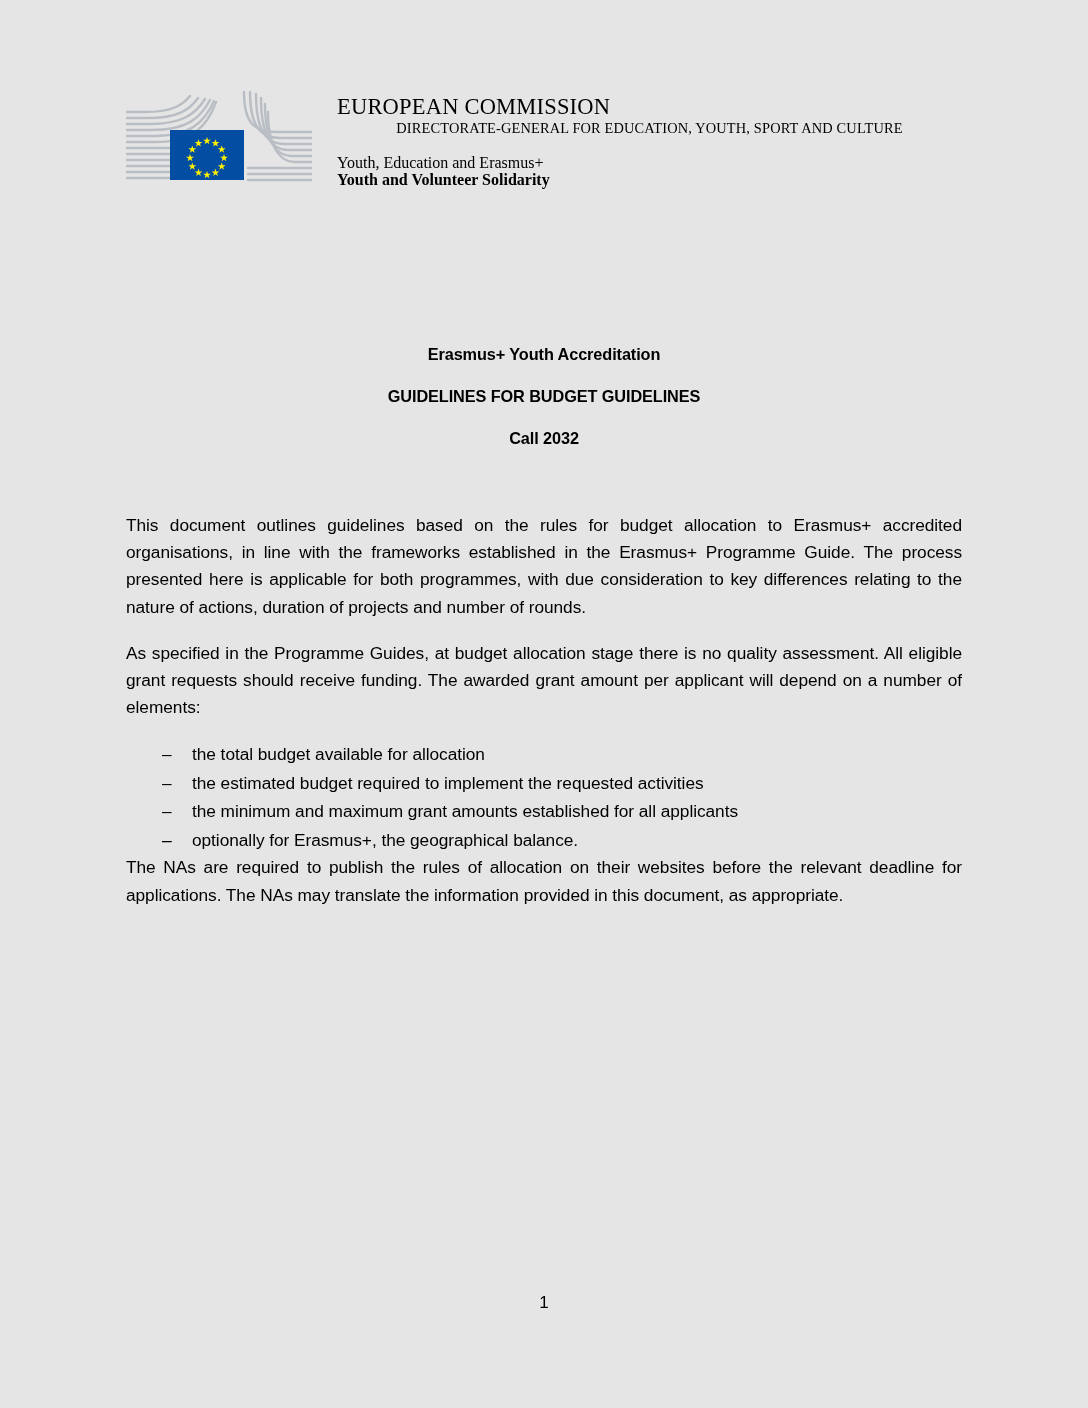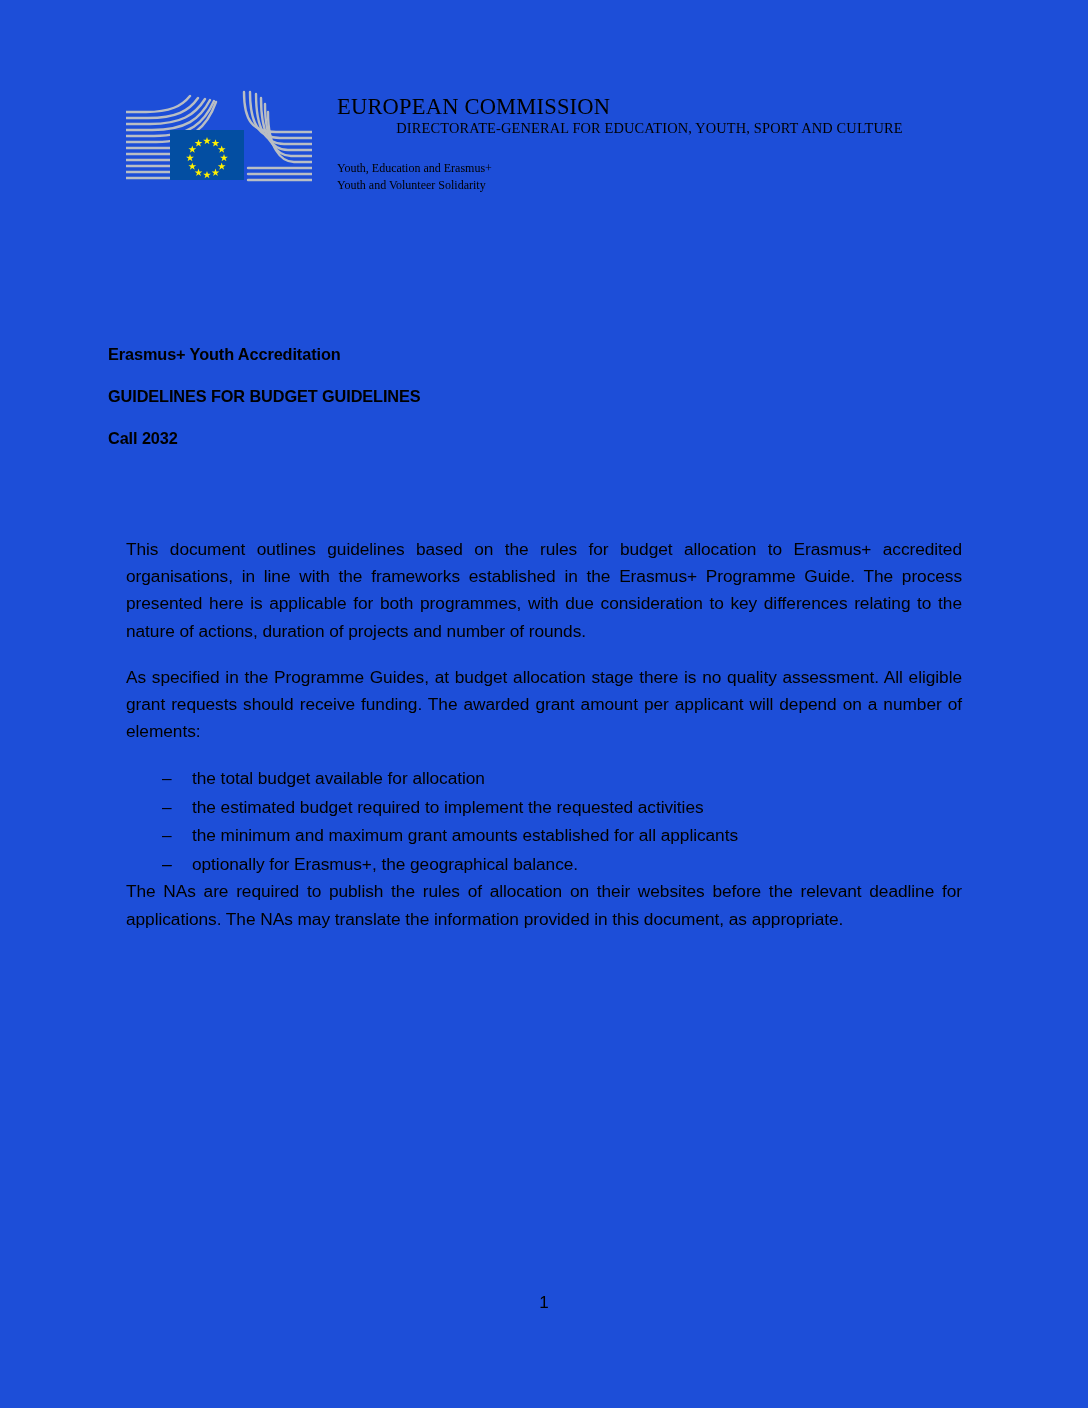--- a/index.html
+++ b/index.html
@@ -12,21 +12,21 @@
     height: 1408px;
     position: relative;
     font-family: "Liberation Sans", sans-serif;
     color: #000000;
     overflow: hidden;
   }
 
   .page {
     position: absolute;
     inset: 0;
-    background: #1d4ed8;
+    background: #e5e5e5;
   }
 
   
   .letterhead {
     position: absolute;
     left: 126px;
     top: 86px;
     width: 836px;
     height: 110px;
   }
@@ -55,51 +55,51 @@
   }
   .org-dept {
     font-family: "Liberation Serif", serif;
     font-size: 14.4px;
     line-height: 18px;
     letter-spacing: 0.15px;
     white-space: nowrap;
     text-align: center;
   }
   .unit-block {
-    margin-top: 23px;
+    margin-top: 17px;
     font-family: "Liberation Serif", serif;
-    font-size: 12px;
+    font-size: 16px;
     line-height: 17px;
   }
   .unit-line-1 { font-weight: 400; white-space: nowrap; }
-  .unit-line-2 { font-weight: 400; white-space: nowrap; }
+  .unit-line-2 { font-weight: 700; white-space: nowrap; }
 
   
   .title-block {
     position: absolute;
-    left: 108px;
+    left: 126px;
     top: 344px;
     width: 836px;
+    text-align: center;
   }
   .title-line {
     font-family: "Liberation Sans", sans-serif;
     font-weight: 700;
     font-size: 16.3px;
     line-height: 20px;
     letter-spacing: -0.1px;
   }
   .title-line + .title-line { margin-top: 22px; }
 
   
   .body-content {
     position: absolute;
     left: 126px;
     top: 512px;
     width: 836px;
-    margin-top: 24px;
   }
   p.para {
     margin: 0;
     font-size: 17.3px;
     line-height: 27.2px;
     text-align: justify;
     letter-spacing: -0.05px;
   }
   p.para + p.para { margin-top: 19px; }
 

